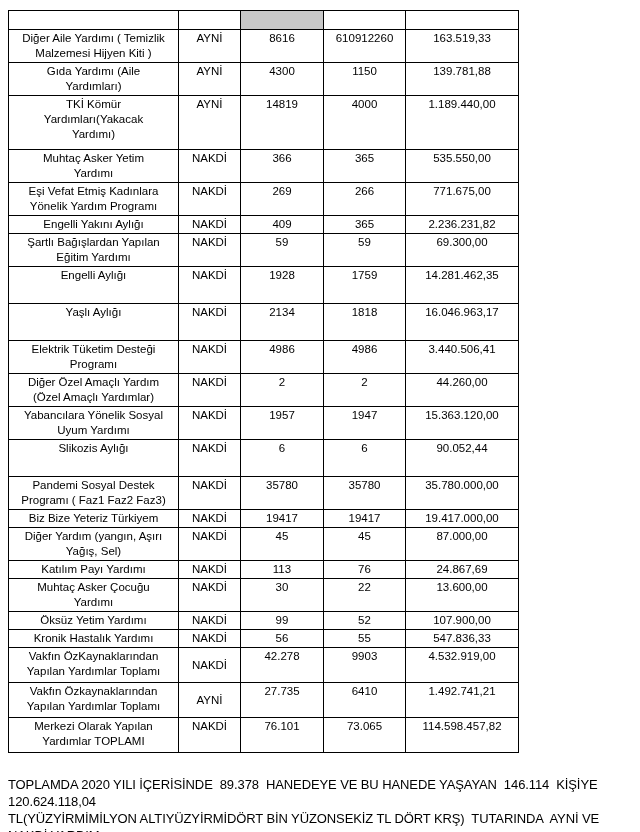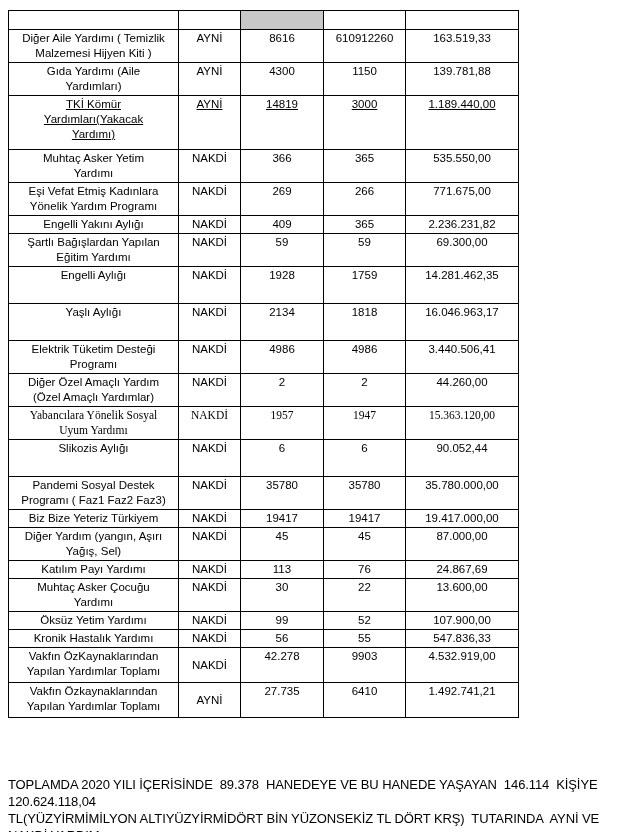--- a/index.html
+++ b/index.html
@@ -69,27 +69,27 @@
           <td>163.519,33</td>
         </tr>
         <tr style="height: 33px;">
           <td>Gıda Yardımı (Aile
 Yardımları)</td>
           <td>AYNİ</td>
           <td>4300</td>
           <td>1150</td>
           <td>139.781,88</td>
         </tr>
-        <tr style="height: 54px; text-decoration: underline;">
+        <tr style="height: 54px;">
           <td>TKİ Kömür
 Yardımları(Yakacak
 Yardımı)</td>
           <td>AYNİ</td>
           <td>14819</td>
-          <td>3000</td>
+          <td>4000</td>
           <td>1.189.440,00</td>
         </tr>
         <tr style="height: 32px;">
           <td>Muhtaç Asker Yetim
 Yardımı</td>
           <td>NAKDİ</td>
           <td>366</td>
           <td>365</td>
           <td>535.550,00</td>
         </tr>
@@ -139,21 +139,21 @@
           <td>3.440.506,41</td>
         </tr>
         <tr style="height: 32px;">
           <td>Diğer Özel Amaçlı Yardım
 (Özel Amaçlı Yardımlar)</td>
           <td>NAKDİ</td>
           <td>2</td>
           <td>2</td>
           <td>44.260,00</td>
         </tr>
-        <tr style="height: 32px; font-family: Liberation Serif, serif;">
+        <tr style="height: 32px;">
           <td>Yabancılara Yönelik Sosyal
 Uyum Yardımı</td>
           <td>NAKDİ</td>
           <td>1957</td>
           <td>1947</td>
           <td>15.363.120,00</td>
         </tr>
         <tr style="height: 37px;">
           <td>Slikozis Aylığı</td>
           <td>NAKDİ</td>
@@ -222,20 +222,28 @@
           <td>4.532.919,00</td>
         </tr>
         <tr style="height: 35px;">
           <td>Vakfın Özkaynaklarından
 Yapılan Yardımlar Toplamı</td>
           <td class="va-mid">AYNİ</td>
           <td>27.735</td>
           <td>6410</td>
           <td>1.492.741,21</td>
         </tr>
+        <tr style="height: 35px;">
+          <td>Merkezi Olarak Yapılan
+Yardımlar TOPLAMI</td>
+          <td>NAKDİ</td>
+          <td>76.101</td>
+          <td>73.065</td>
+          <td>114.598.457,82</td>
+        </tr>
       </tbody>
   </table>
 
   <p class="summary">TOPLAMDA 2020 YILI İÇERİSİNDE  89.378  HANEDEYE VE BU HANEDE YAŞAYAN  146.114  KİŞİYE 120.624.118,04
 TL(YÜZYİRMİMİLYON ALTIYÜZYİRMİDÖRT BİN YÜZONSEKİZ TL DÖRT KRŞ)  TUTARINDA  AYNİ VE NAKDİ YARDIM
 YAPILMIŞTIR.</p>
 
 </div>
 
 </body></html>

